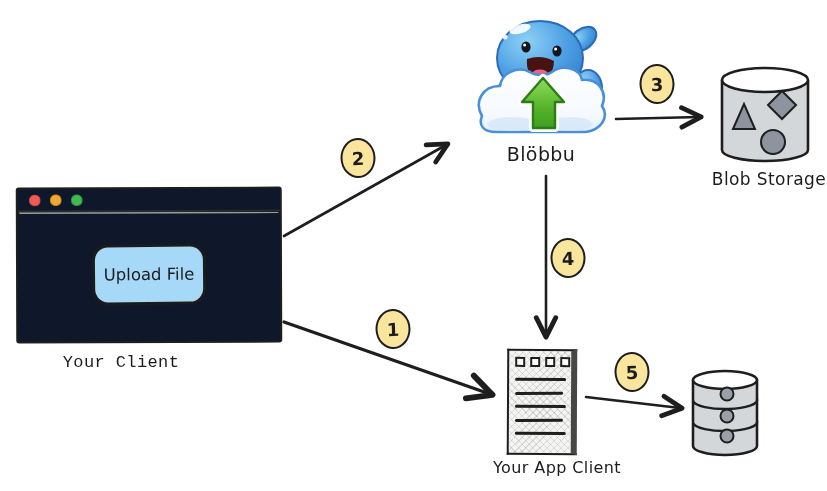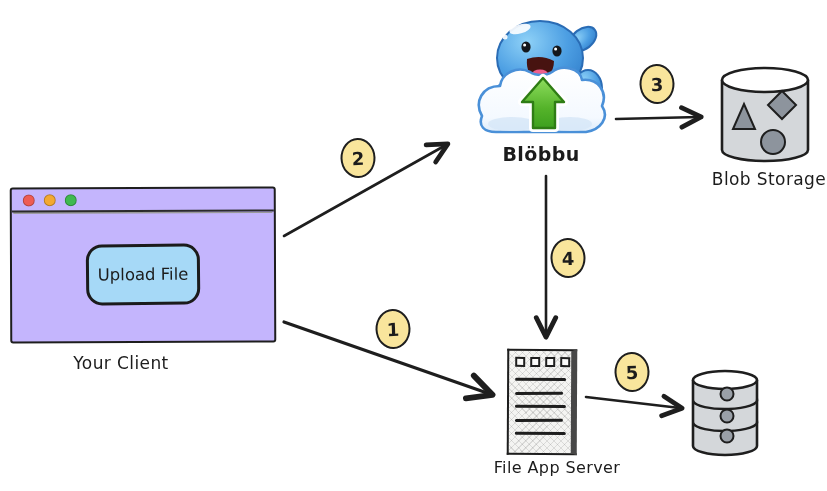--- a/index.html
+++ b/index.html
@@ -16,41 +16,41 @@
   
   .badge{
     position:absolute;width:35px;height:40px;border:2.5px solid #1e1e1e;border-radius:50%;
     background:#f9e59c;display:flex;align-items:center;justify-content:center;
     font-size:18px;font-weight:600;transform:translate(-50%,-50%) rotate(-2deg);
     box-sizing:border-box;
   }
 
   
   .browser{
-    position:absolute;left:10px;top:187px;width:266px;height:156px;box-sizing:border-box;
-    border:2.5px solid #1e1e1e;border-radius:3px;background:#c4b5fd;transform:rotate(-.2deg);
+    position:absolute;left:16px;top:187px;width:266px;height:156px;box-sizing:border-box;
+    border:2.5px solid #1e1e1e;border-radius:3px;background:#0f172a;transform:rotate(-.2deg);
   }
   .titlebar{
     height:21px;border-bottom:2px solid #2b2b2b;box-shadow:0 3px 0 -1.5px #9a9a9a;
     display:flex;align-items:center;gap:9px;padding-left:11px;
   }
   .dot{width:12px;height:12px;border-radius:50%;border:1px solid rgba(0,0,0,.25);box-sizing:border-box;}
   .upload-btn{
     position:absolute;left:74px;top:55px;width:114px;height:61px;box-sizing:border-box;
     background:#a6d9f7;border:3px solid #1b1b1b;border-radius:16px;
     font-family:"DejaVu Sans", sans-serif;font-size:16.5px;color:#1c1c1c;cursor:pointer;
     transform:rotate(-.4deg);
   }
 
   
   .lbl{
     position:absolute;text-align:center;font-size:17px;letter-spacing:.4px;
     color:#1c1c1c;white-space:nowrap;transform:translateX(-50%);
   }
-  .lbl.big{font-size:19px;font-weight:700;}
+  .lbl.big{font-size:19px;font-weight:400;}
 
   
   .server{
     position:absolute;left:507px;top:349px;width:70px;height:106px;box-sizing:border-box;
     border:2.5px solid #1e1e1e;border-right:6px solid #474747;
     background-color:#f4f4f2;
     background-image:
       repeating-linear-gradient(45deg, rgba(60,60,60,.14) 0 1px, transparent 1px 5px),
       repeating-linear-gradient(-45deg, rgba(60,60,60,.14) 0 1px, transparent 1px 5px);
     transform:rotate(.3deg);
@@ -81,21 +81,21 @@
   </svg>
 
   <div class="browser">
     <div class="titlebar">
       <span class="dot" style="background:#ee5c54"></span>
       <span class="dot" style="background:#f3a832"></span>
       <span class="dot" style="background:#3fb950"></span>
     </div>
     <button class="upload-btn">Upload File</button>
   </div>
-  <div class="lbl" style="left:121px;top:353px;">Your Client</div>
+  <div class="lbl" style="left:121px;top:353px;font-family:Liberation Mono, monospace;">Your Client</div>
 
   <svg class="abs" style="left:470px;top:16px;" width="140" height="124" viewBox="0 0 140 124">
     <defs>
       <radialGradient id="blobg" cx="35%" cy="28%" r="85%">
         <stop offset="0%" stop-color="#8ed1f7"></stop>
         <stop offset="55%" stop-color="#4d9fe3"></stop>
         <stop offset="100%" stop-color="#2f7cc9"></stop>
       </radialGradient>
       <linearGradient id="arrg" x1="0" y1="0" x2="0" y2="1">
         <stop offset="0%" stop-color="#8ede5e"></stop>
@@ -155,21 +155,21 @@
       <span class="port"></span>
       <span class="port"></span>
       <span class="port"></span>
     </div>
     <div class="line"></div>
     <div class="line"></div>
     <div class="line"></div>
     <div class="line"></div>
     <div class="line"></div>
   </div>
-  <div class="lbl" style="left:557px;top:458px;font-size:16px;">File App Server</div>
+  <div class="lbl" style="left:557px;top:458px;font-size:16px;">Your App Client</div>
 
   <svg class="abs" style="left:686px;top:366px;" width="78" height="92" viewBox="0 0 78 92">
     <path d="M7,14 L7,80 A32,9 0 0 0 71,80 L71,14" fill="#d4d7da" stroke="#1e1e1e" stroke-width="2.6" stroke-linejoin="round"></path>
     <ellipse cx="39" cy="14" rx="32" ry="9" fill="#ffffff" stroke="#1e1e1e" stroke-width="2.6"></ellipse>
     <path d="M7,35 A32,9 0 0 0 71,33" fill="none" stroke="#1e1e1e" stroke-width="2.4"></path>
     <path d="M7,57 A32,9 0 0 0 71,55" fill="none" stroke="#1e1e1e" stroke-width="2.4"></path>
     <circle cx="41" cy="28" r="6.5" fill="#9aa0a8" stroke="#1e1e1e" stroke-width="2"></circle>
     <circle cx="41" cy="50" r="6.5" fill="#9aa0a8" stroke="#1e1e1e" stroke-width="2"></circle>
     <circle cx="41" cy="70" r="6.5" fill="#9aa0a8" stroke="#1e1e1e" stroke-width="2"></circle>
   </svg>

